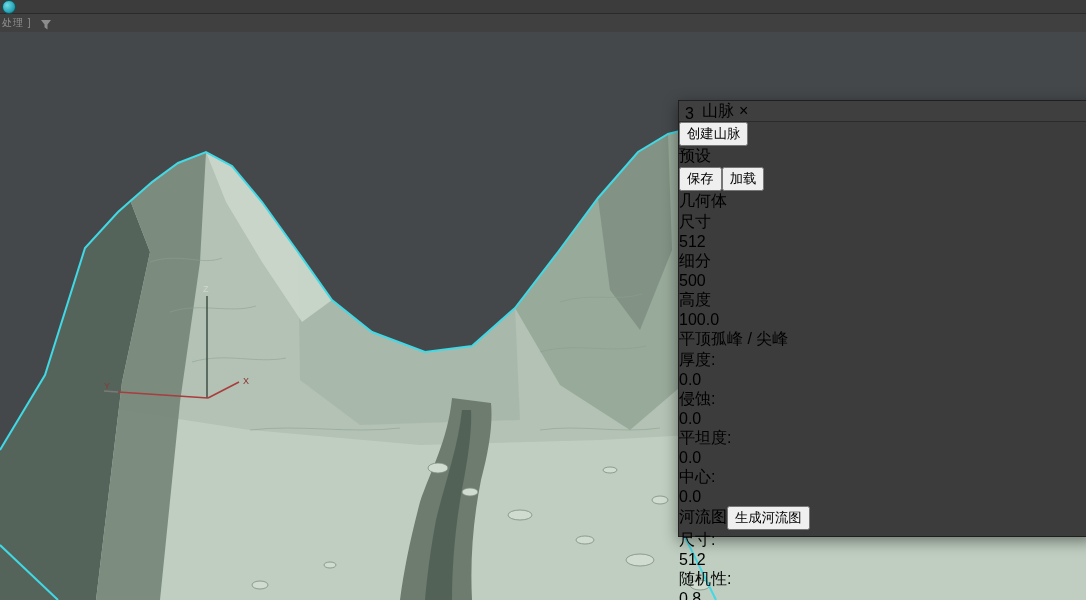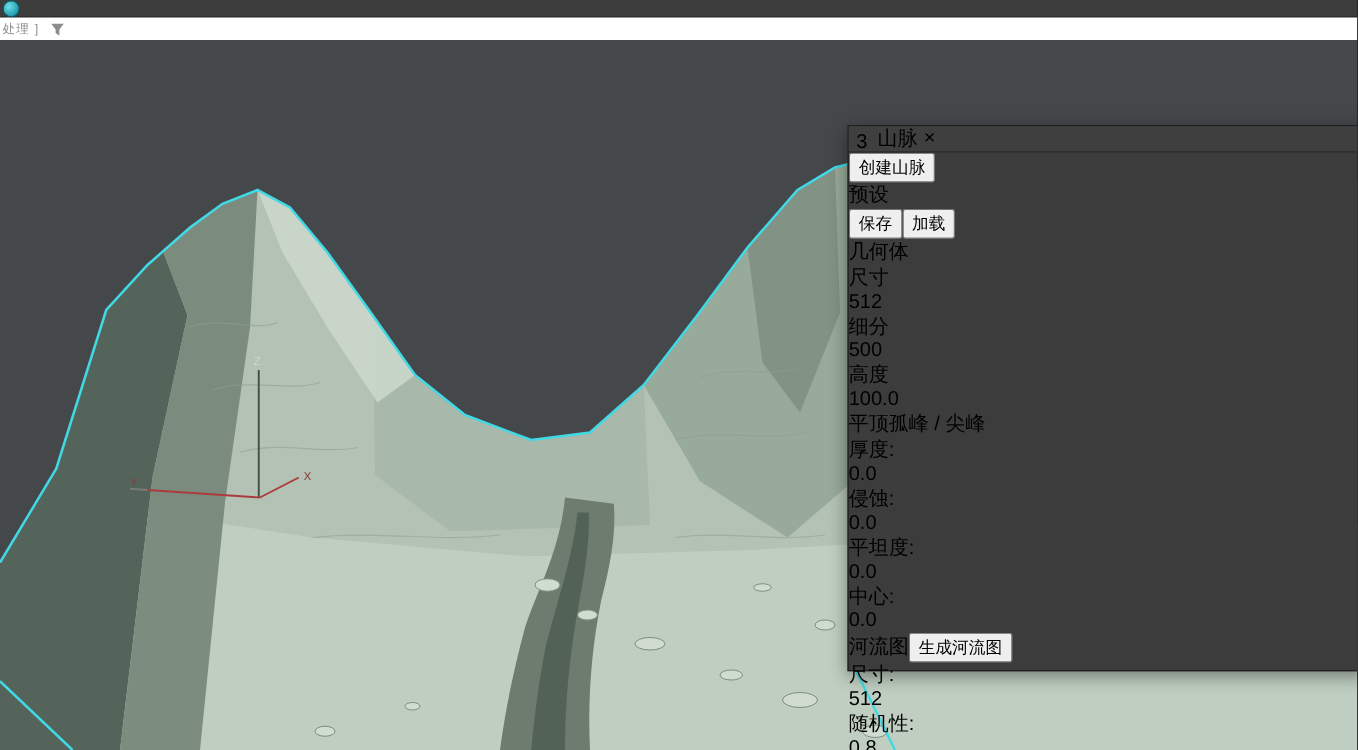--- a/index.html
+++ b/index.html
@@ -3,21 +3,21 @@
 <meta charset="utf-8">
 <style>
   html,body{margin:0;padding:0;background:#1b1b1b;}
   #app{position:relative;width:1086px;height:600px;overflow:hidden;
        font-family:"Liberation Sans","DejaVu Sans",sans-serif;background:#1b1b1b;}
 
   
   .topstrip{position:absolute;left:0;top:0;width:1086px;height:13px;background:#3c3c3c;border-bottom:1px solid #2a2a2a;}
   .appicon{position:absolute;left:2px;top:0px;width:12px;height:12px;border-radius:50%;
            background:radial-gradient(circle at 35% 35%, #6fdce8, #2aa6b6 60%, #17727f);border:1px solid #0f5560;}
-  .toolbar2{position:absolute;left:0;top:14px;width:1086px;height:18px;background:#ffffff;
+  .toolbar2{position:absolute;left:0;top:14px;width:1086px;height:18px;background:#404040;
             display:flex;align-items:center;gap:8px;padding-left:2px;box-sizing:border-box;}
   .toolbar2 .tlabel{font-size:10px;color:#8f8f8f;letter-spacing:1px;}
   .funnel{display:inline-block;width:12px;height:12px;}
 
   
   .viewport{position:absolute;left:0;top:32px;width:1086px;height:568px;background:#45484b;}
   .viewport svg{display:block;}
 
   
   .dialog{position:absolute;left:678px;top:100px;width:416px;height:437px;background:#3c3c3c;

